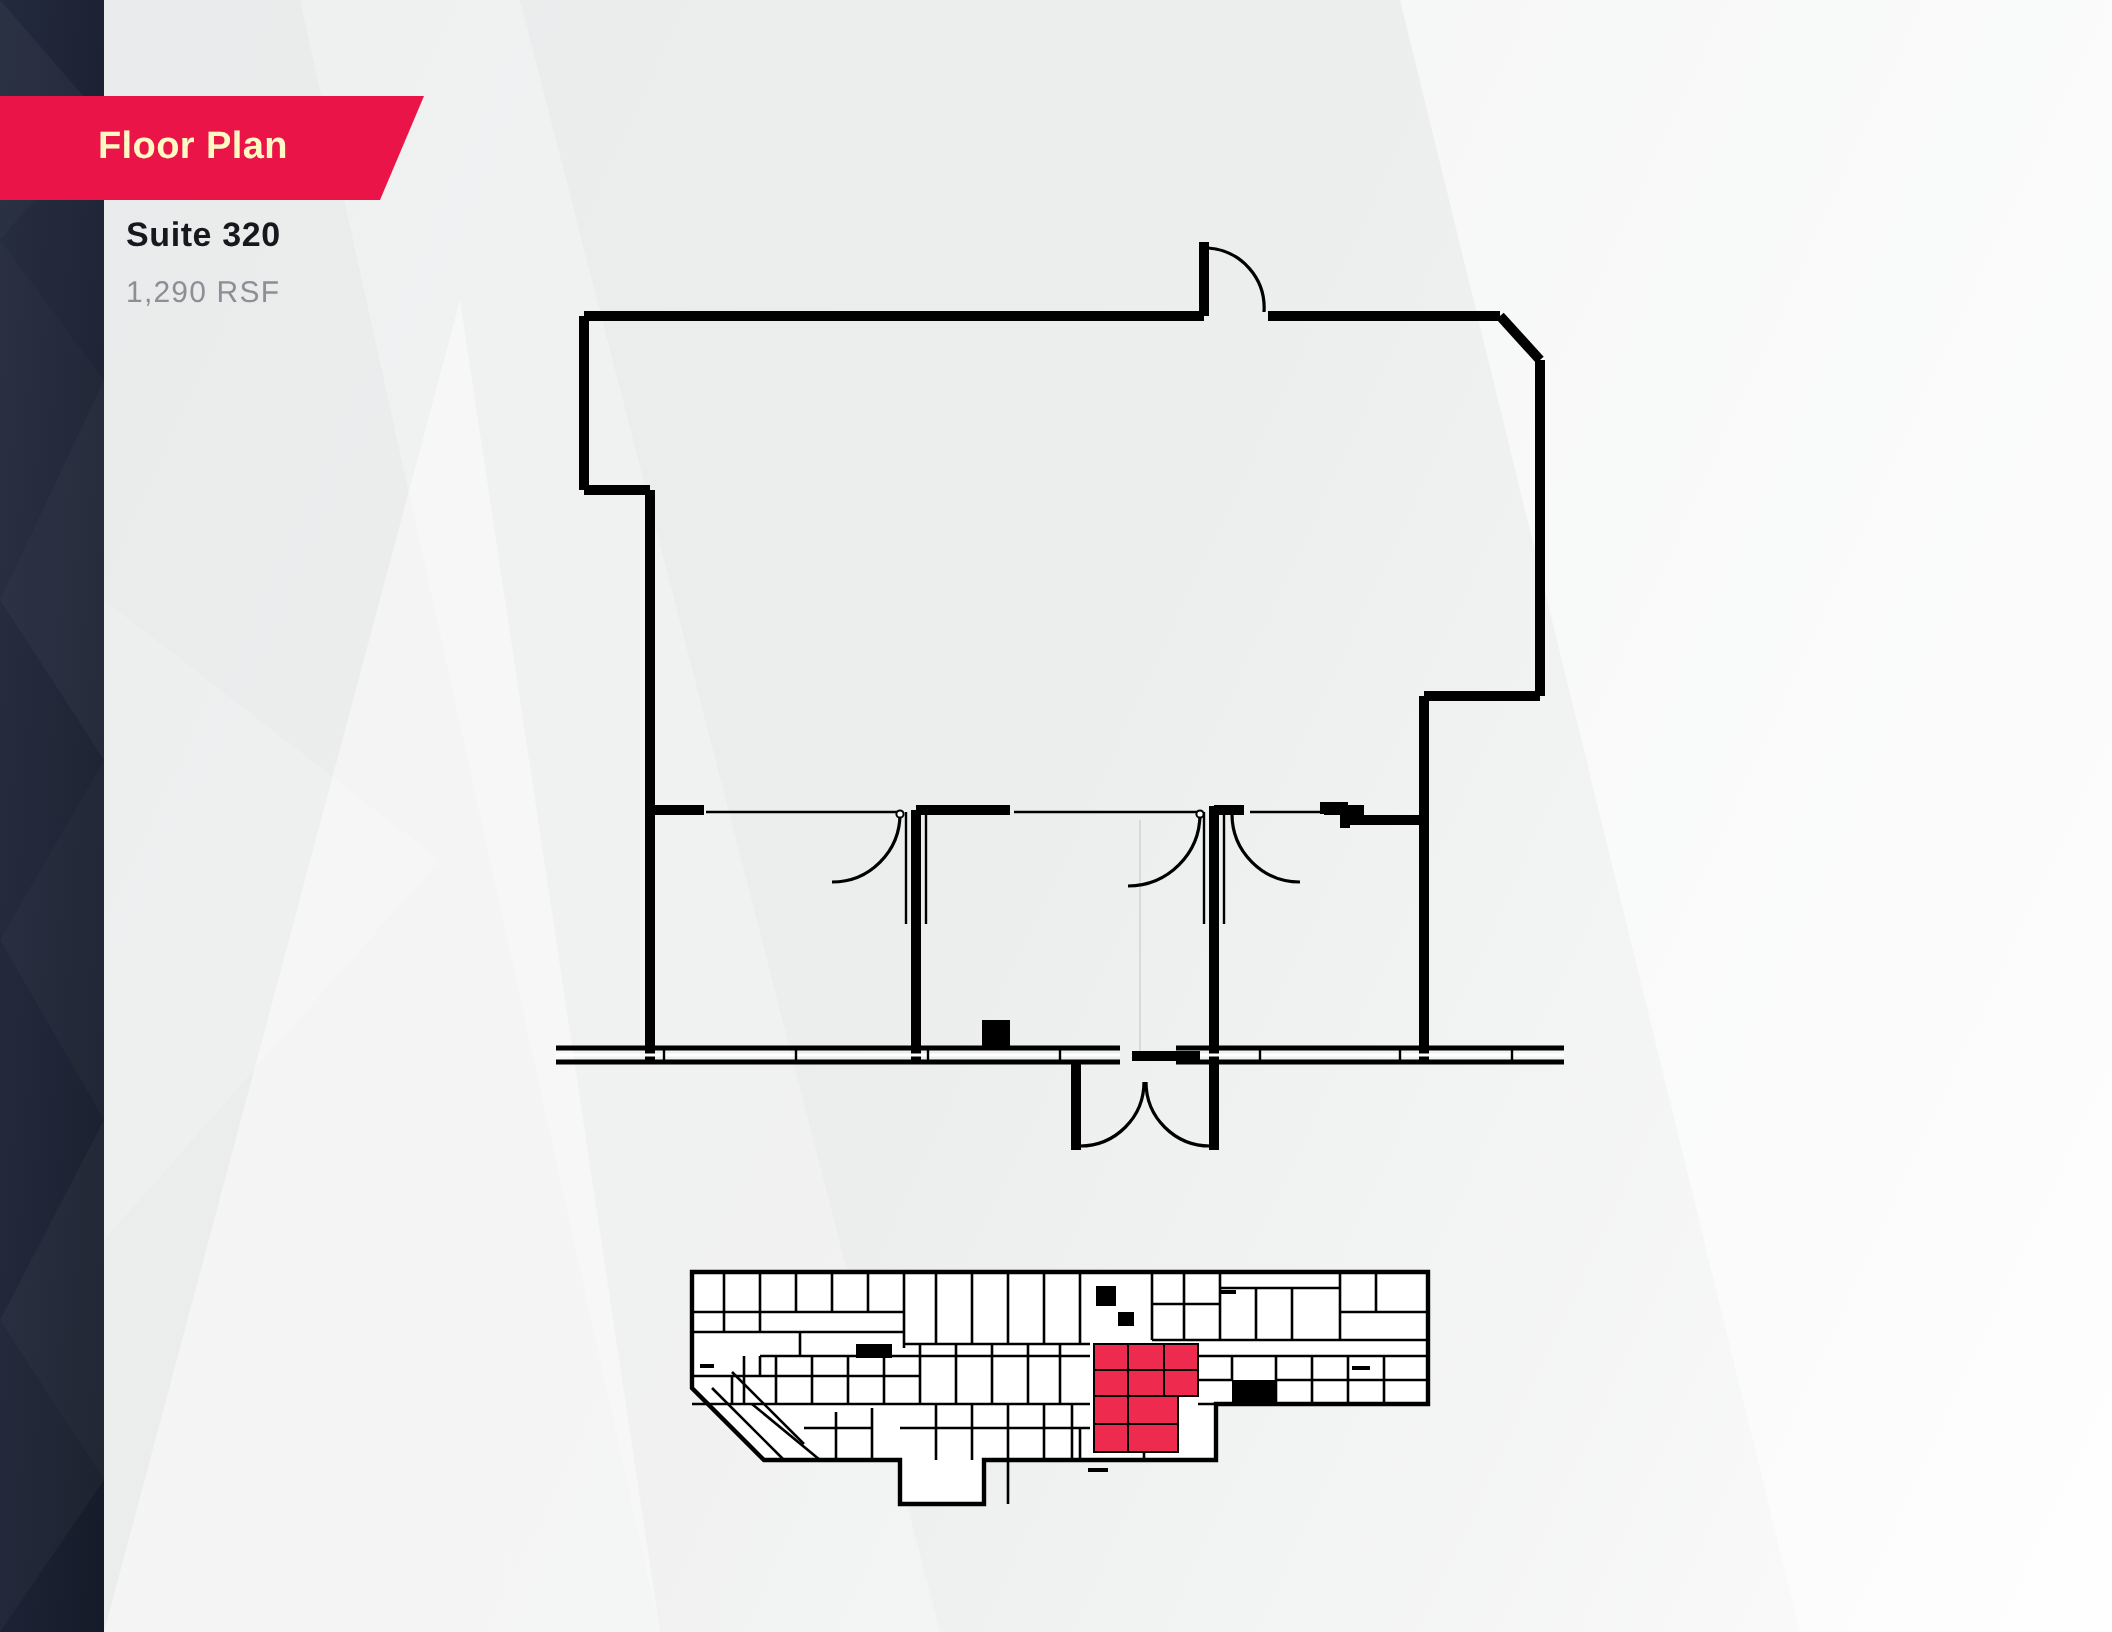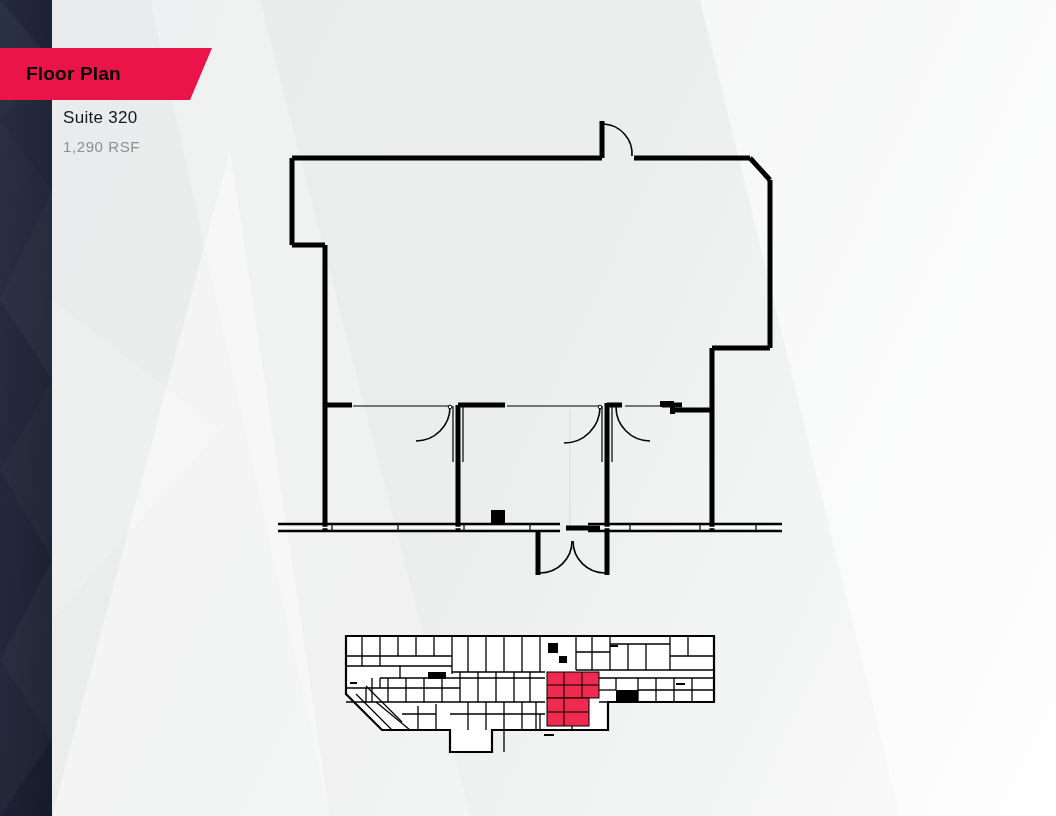--- a/index.html
+++ b/index.html
@@ -26,29 +26,29 @@
   .rail svg{position:absolute;left:0;top:0;}
   
   .banner{
     position:absolute;left:0;top:48px;width:212px;height:52px;
     background:#ea1449;
     -webkit-clip-path:polygon(0 0,212px 0,190px 52px,0 52px);
     clip-path:polygon(0 0,212px 0,190px 52px,0 52px);
     display:flex;align-items:center;
   }
   .banner-text{
-    margin-left:26px;
-    color:#000000;
+    margin-left:49px;
+    color:#fef9c3;
     font-size:19px;
     font-weight:bold;
     letter-spacing:.2px;
   }
   .meta{position:absolute;left:63px;top:108px;}
   .suite{
-    font-size:17px;font-weight:normal;color:#16181d;letter-spacing:.3px;
+    font-size:17px;font-weight:bold;color:#16181d;letter-spacing:.3px;
     margin:0 0 10px 0;
   }
   .rsf{
     font-size:15px;color:#8c8f95;letter-spacing:.6px;margin:0;
   }
   .plan-wrap{position:absolute;left:0;top:0;width:1056px;height:816px;}
   .plan-svg{position:absolute;left:270px;top:110px;}
   .key-svg{position:absolute;left:340px;top:626px;}
 </style>
 </head>

